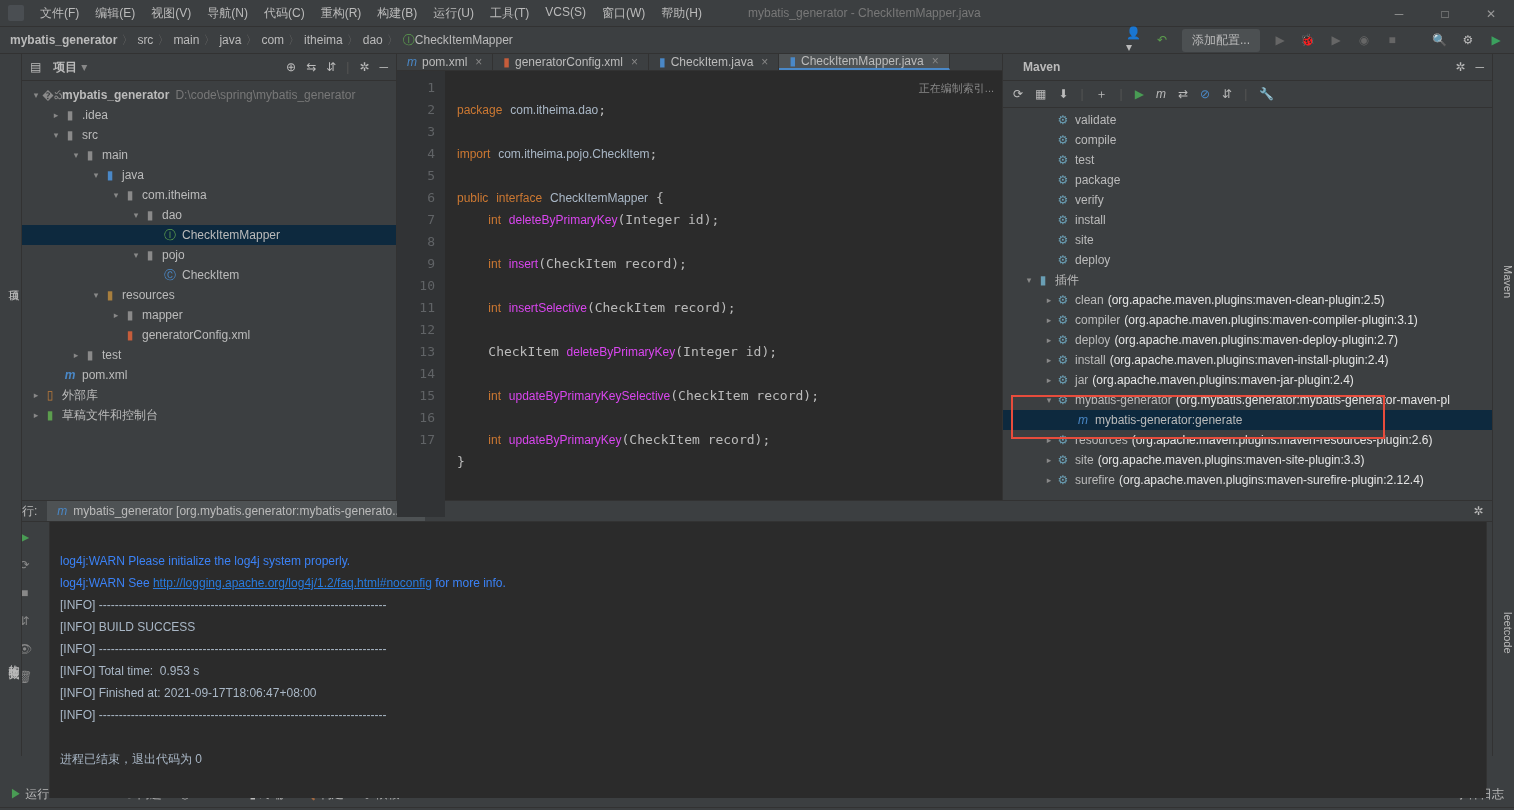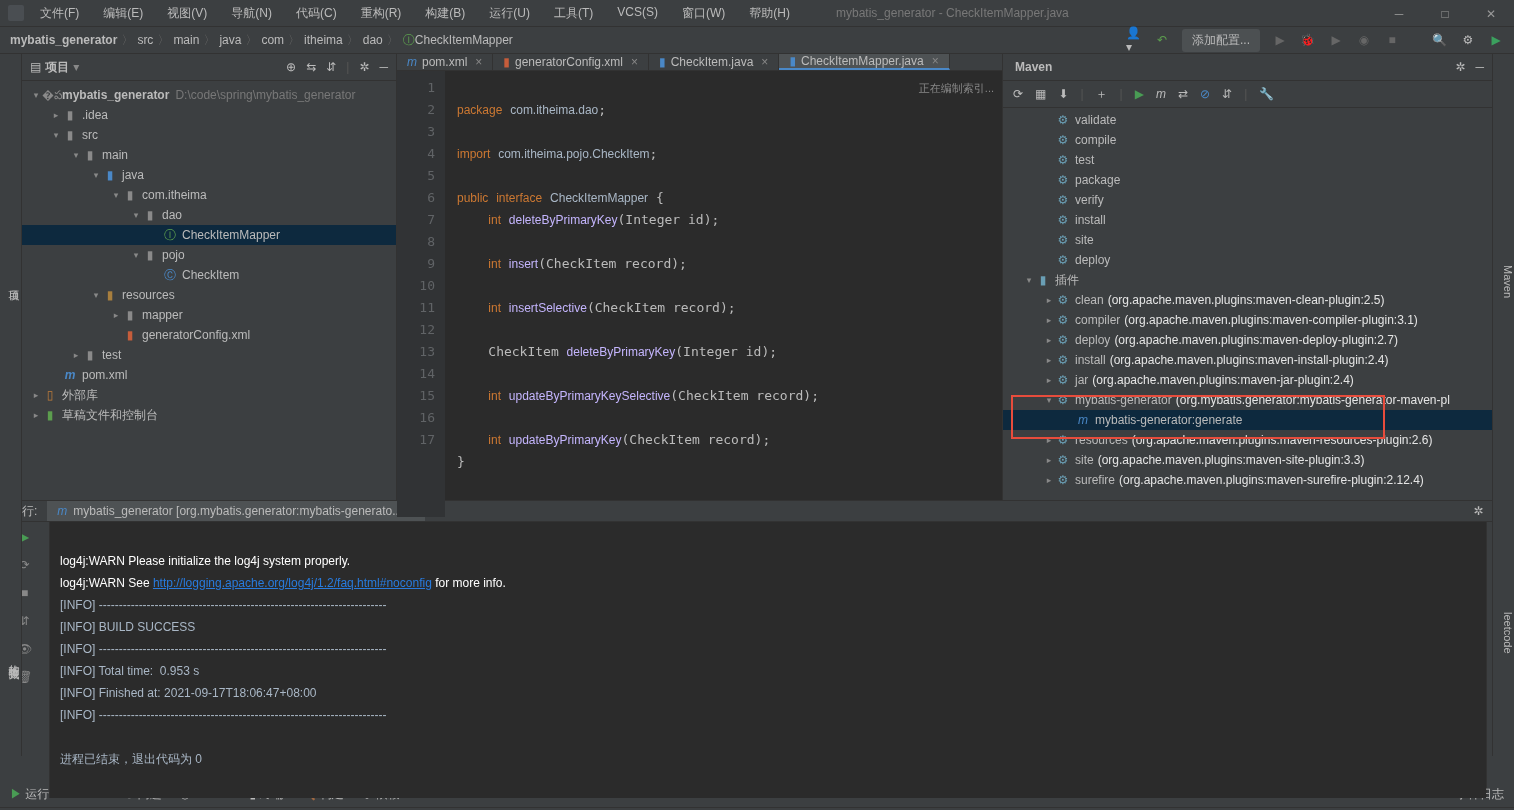--- a/index.html
+++ b/index.html
@@ -1,76 +1,76 @@
 <!DOCTYPE html>
 <html><head>
 <meta charset="utf-8">
 <style>
 *{margin:0;padding:0;box-sizing:border-box;font-family:"Segoe UI",Arial,sans-serif;font-size:12px;color:#bbb;user-select:none}
 body{background:#3c3f41;width:1514px;height:810px;overflow:hidden;position:relative}
 .titlebar{height:27px;background:#3c3f41;display:flex;align-items:center;padding:0 8px;border-bottom:1px solid #323232}
 .titlebar .logo{width:16px;height:16px;background:#4a4e52;border-radius:2px;margin-right:10px}
-.menubar{display:flex;gap:12px}
+.menubar{display:flex;gap:4px}
 .menubar span{padding:3px 6px;cursor:pointer}
 .titlebar .title{margin-left:40px;color:#787878}
 .winbtns{position:absolute;right:0;top:0;display:flex}
 .winbtns div{width:46px;height:27px;display:flex;align-items:center;justify-content:center;color:#999}
 .breadcrumb{height:27px;background:#3c3f41;display:flex;align-items:center;padding:0 10px;border-bottom:1px solid #323232}
 .breadcrumb span{color:#bbb}
 .breadcrumb .sep{color:#666;margin:0 4px}
 .breadcrumb .right{margin-left:auto;display:flex;align-items:center;gap:12px}
 .breadcrumb .right .cfg{background:#4c5052;padding:3px 10px;border-radius:3px}
 .icon-sm{width:16px;height:16px;display:inline-flex;align-items:center;justify-content:center;color:#888}
 .main{display:flex;height:446px}
 .gutter-l{width:22px;background:#3c3f41;border-right:1px solid #323232;writing-mode:vertical-rl;text-align:center;padding-top:10px;font-size:11px}
 .gutter-r{width:22px;background:#3c3f41;border-left:1px solid #323232;writing-mode:vertical-rl;text-align:center;padding-top:10px;font-size:11px}
 .project-panel{width:375px;background:#3c3f41;border-right:1px solid #323232;display:flex;flex-direction:column}
 .panel-hdr{height:27px;display:flex;align-items:center;padding:0 8px;border-bottom:1px solid #323232;background:#3c3f41}
-.panel-hdr .lbl{font-weight:bold;margin-left:4px}
+.panel-hdr .lbl{font-weight:bold;margin-left:12px}
 .panel-hdr .actions{margin-left:auto;display:flex;gap:10px}
 .tree{flex:1;overflow:auto;padding:4px 0}
 .tree-row{display:flex;align-items:center;height:20px;padding-left:4px;white-space:nowrap}
 .tree-row.sel{background:#0d293e}
 .tree-row .arr{width:12px;text-align:center;color:#888;font-size:9px}
 .tree-row .ico{width:16px;text-align:center;margin-right:4px}
 .tree-row .dim{color:#787878;margin-left:6px}
 .fld{color:#8a8a8a}
 .editor-area{flex:1;display:flex;flex-direction:column;background:#2b2b2b}
 .tabs{height:27px;background:#3c3f41;display:flex;border-bottom:1px solid #323232}
 .tab{padding:0 10px;display:flex;align-items:center;gap:5px;border-right:1px solid #323232;color:#bbb}
 .tab.active{background:#4e5254;border-bottom:2px solid #4a88c7}
 .tab .x{color:#888;margin-left:3px}
 .editor{flex:1;display:flex;position:relative}
 .gut{width:48px;background:#313335;text-align:right;padding:6px 10px 0 0;color:#606366;font-family:Consolas,monospace;font-size:13px;line-height:22px}
 .code{flex:1;padding:6px 0 0 12px;font-family:Consolas,monospace;font-size:13px;line-height:22px;white-space:pre;position:relative}
 .kw{color:#cc7832}
 .pkg{color:#a9b7c6}
 .cls{color:#a9b7c6}
-.mth{color:#c4b5fd}
+.mth{color:#d946ef}
 .code .hl{position:absolute;left:0;right:0;height:22px;background:#323232;z-index:-1}
 .idx-lbl{position:absolute;right:8px;top:6px;color:#888;font-size:11px}
 .maven-panel{width:490px;background:#3c3f41;border-left:1px solid #323232;display:flex;flex-direction:column;position:relative}
 .maven-toolbar{height:27px;display:flex;align-items:center;gap:12px;padding:0 10px;border-bottom:1px solid #323232}
 .maven-tree{flex:1;overflow:auto;padding:2px 0}
 .mrow{display:flex;align-items:center;height:20px;white-space:nowrap}
 .mrow.sel{background:#0d293e}
 .mrow .arr{width:12px;text-align:center;color:#888;font-size:9px}
 .mrow .ico{width:16px;text-align:center;margin-right:4px;color:#6a9fb5}
 .mrow .dim{color:#e5e5e5;margin-left:4px}
 .redbox{position:absolute;border:2px solid #e74c3c;pointer-events:none}
 .run-panel{height:280px;border-top:1px solid #323232;display:flex;flex-direction:column}
 .run-hdr{height:27px;display:flex;align-items:center;padding:0 10px;background:#3c3f41;border-bottom:1px solid #323232}
 .run-hdr .tab2{background:#4e5254;padding:3px 10px;margin-left:10px;display:flex;align-items:center;gap:6px}
 .run-body{flex:1;display:flex}
 .run-gutter{width:50px;background:#3c3f41;border-right:1px solid #323232;display:flex;flex-direction:column;align-items:center;gap:14px;padding-top:8px}
 .run-left{width:470px;background:#3c3f41;border-right:1px solid #323232;padding:6px}
 .run-left .ok{color:#499c54;margin-right:6px}
 .run-console{flex:1;background:#2b2b2b;padding:6px 10px;font-family:Consolas,monospace;font-size:13px;line-height:22px;overflow:hidden;position:relative}
 .run-rgutter{width:28px;background:#3c3f41;border-left:1px solid #323232;display:flex;flex-direction:column;align-items:center;gap:12px;padding-top:8px}
-.warn{color:#ffffff}
+.warn{color:#3b82f6}
 .link{color:#287bde;text-decoration:underline}
 .info{color:#a9b7c6}
 .bottombar{height:27px;background:#3c3f41;border-top:1px solid #323232;display:flex;align-items:center;padding:0 10px;gap:18px}
 .bottombar .right{margin-left:auto;display:flex;gap:14px;align-items:center}
 .statusbar{height:27px;background:#3c3f41;border-top:1px solid #323232;display:flex;align-items:center;padding:0 10px}
 </style>
 </head>
 <body>
 
 <div class="titlebar">

